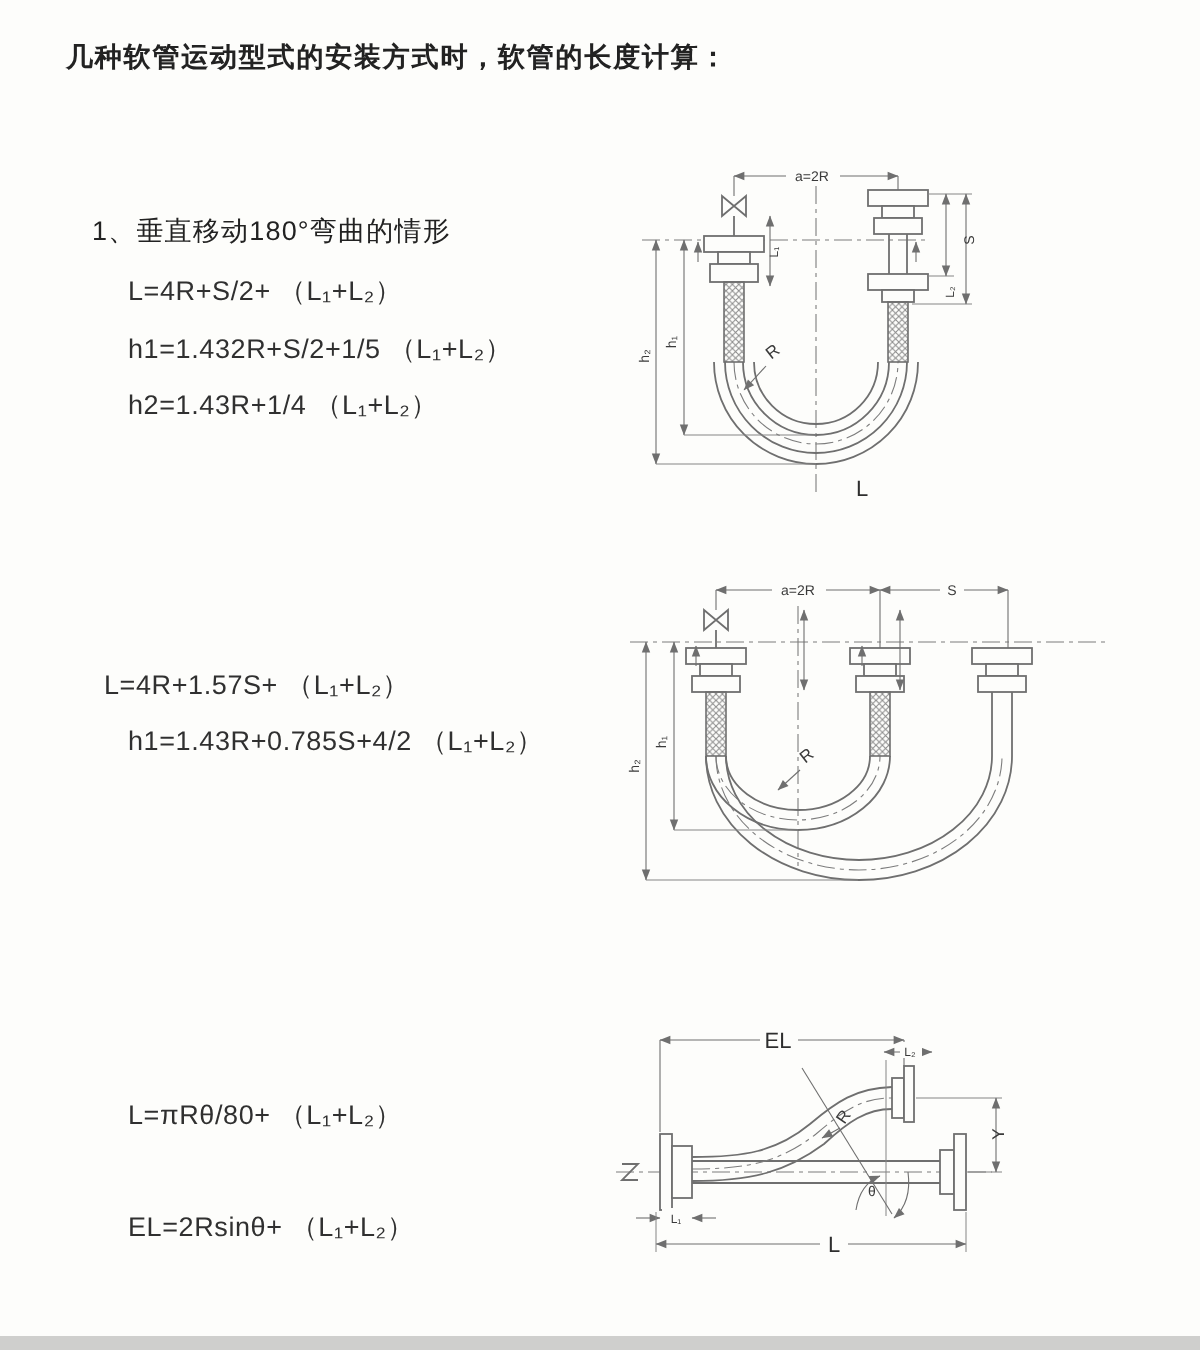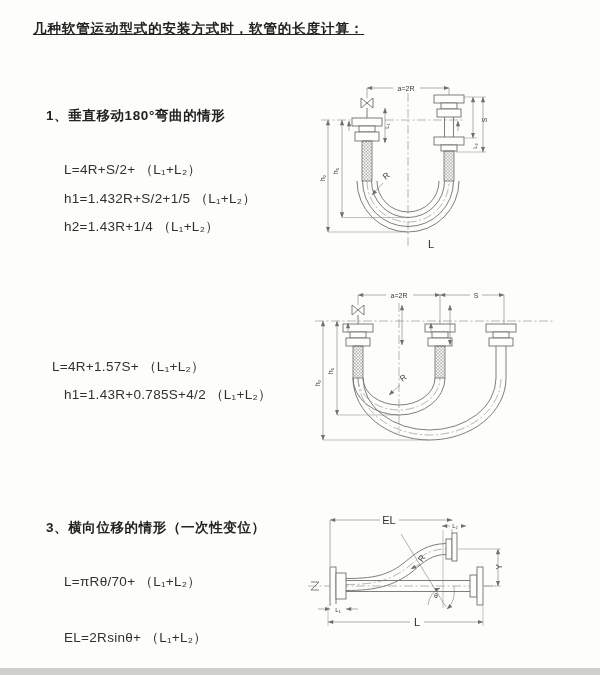--- a/index.html
+++ b/index.html
@@ -1,20 +1,20 @@
 <!DOCTYPE html>
 <html><head>
 <meta charset="utf-8">
 <style>
   html,body{margin:0;padding:0;background:#e9e9e7;}
   .page{position:relative;width:600px;height:675px;background:#fdfdfb;overflow:hidden;
         font-family:"Liberation Sans",sans-serif;color:#2a2a2a;}
-  .title{position:absolute;left:33px;top:20px;font-size:13.5px;font-weight:700;letter-spacing:.9px;color:#222;text-decoration:underline;}
-  .heading{position:absolute;font-size:13.5px;font-weight:700;letter-spacing:.6px;color:#222;}
-  .formula{position:absolute;font-size:13.5px;letter-spacing:.3px;color:#303030;margin-top:24px;}
+  .title{position:absolute;left:33px;top:20px;font-size:13.5px;font-weight:700;letter-spacing:.9px;color:#222;}
+  .heading{position:absolute;font-size:13.5px;font-weight:400;letter-spacing:.6px;color:#222;}
+  .formula{position:absolute;font-size:13.5px;letter-spacing:.3px;color:#303030;}
   .diag{position:absolute;}
   .scan-edge{position:absolute;left:0;bottom:0;width:600px;height:7px;background:#cfcfcd;}
   
   .ln{stroke:#6f6f6f;stroke-width:.9;fill:none;}
   .fit{stroke:#6f6f6f;stroke-width:.9;fill:#fdfdfb;}
   .braid{stroke:#6f6f6f;stroke-width:.8;fill:url(#braid);}
   .dim{stroke:#6f6f6f;stroke-width:.55;fill:none;}
   .thin{stroke:#858585;stroke-width:.5;fill:none;}
   .cl{stroke:#7d7d7d;stroke-width:.55;fill:none;stroke-dasharray:9 2.5 2 2.5;}
   .arr2{marker-start:url(#arr);marker-end:url(#arr);}
@@ -34,22 +34,21 @@
   <div class="title">几种软管运动型式的安装方式时，软管的长度计算：</div>
 
   <div class="heading" style="left:46px;top:107px">1、垂直移动180°弯曲的情形</div>
   <div class="formula" style="left:64px;top:137px">L=4R+S/2+ （L₁+L₂）</div>
   <div class="formula" style="left:64px;top:166px">h1=1.432R+S/2+1/5 （L₁+L₂）</div>
   <div class="formula" style="left:64px;top:194px">h2=1.43R+1/4 （L₁+L₂）</div>
 
   <div class="formula" style="left:52px;top:334px">L=4R+1.57S+ （L₁+L₂）</div>
   <div class="formula" style="left:64px;top:362px">h1=1.43R+0.785S+4/2 （L₁+L₂）</div>
 
-  <div class="heading" style="left:46px;top:519px">3、横向位移的情形（一次性变位）</div>
-  <div class="formula" style="left:64px;top:549px">L=πRθ/70+ （L₁+L₂）</div>
+  <div class="formula" style="left:64px;top:549px">L=πRθ/80+ （L₁+L₂）</div>
   <div class="formula" style="left:64px;top:605px">EL=2Rsinθ+ （L₁+L₂）</div>
 
   <svg width="0" height="0" style="position:absolute">
     <defs>
       <marker id="arr" viewBox="0 0 6 6" refX="5.5" refY="3" markerWidth="6" markerHeight="6" markerUnits="userSpaceOnUse" orient="auto-start-reverse">
         <path d="M0.3,0.9 L5.7,3 L0.3,5.1 Z" fill="#6f6f6f"></path>
       </marker>
       <pattern id="braid" width="3.2" height="3.2" patternUnits="userSpaceOnUse">
         <path d="M0,3.2 L3.2,0 M0,0 L3.2,3.2" stroke="#8a8a8a" stroke-width="0.5"></path>
       </pattern>

